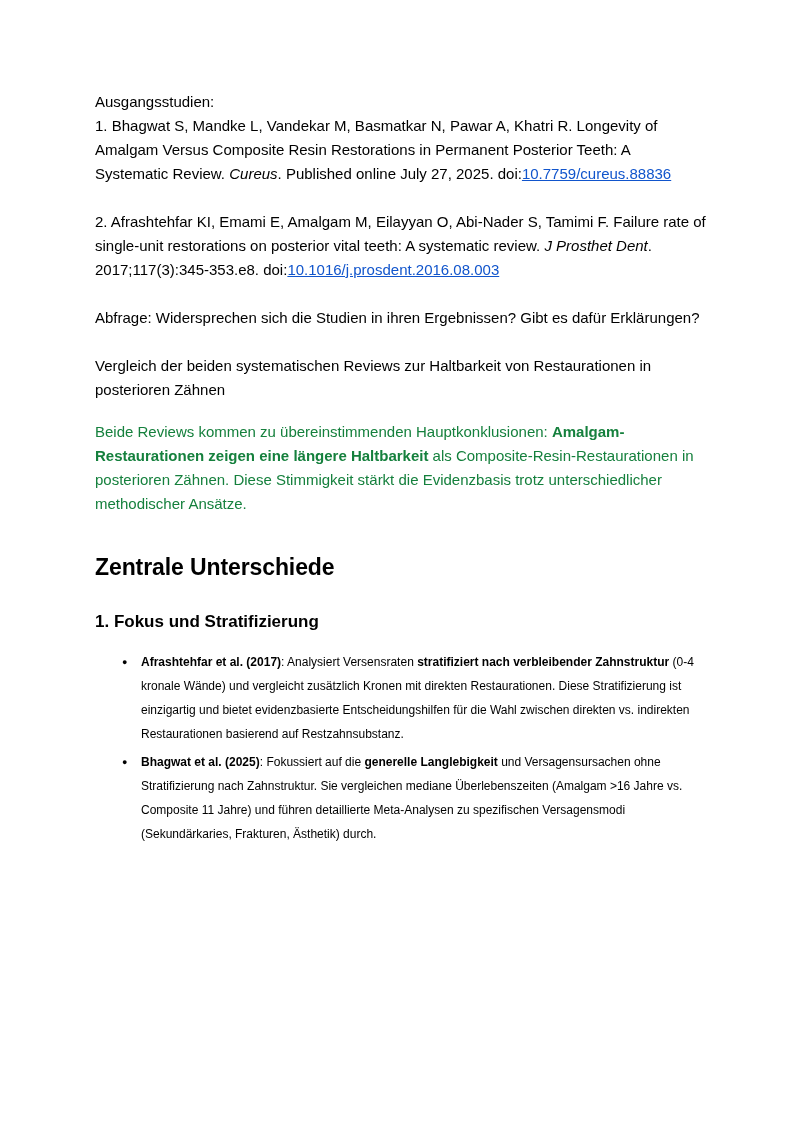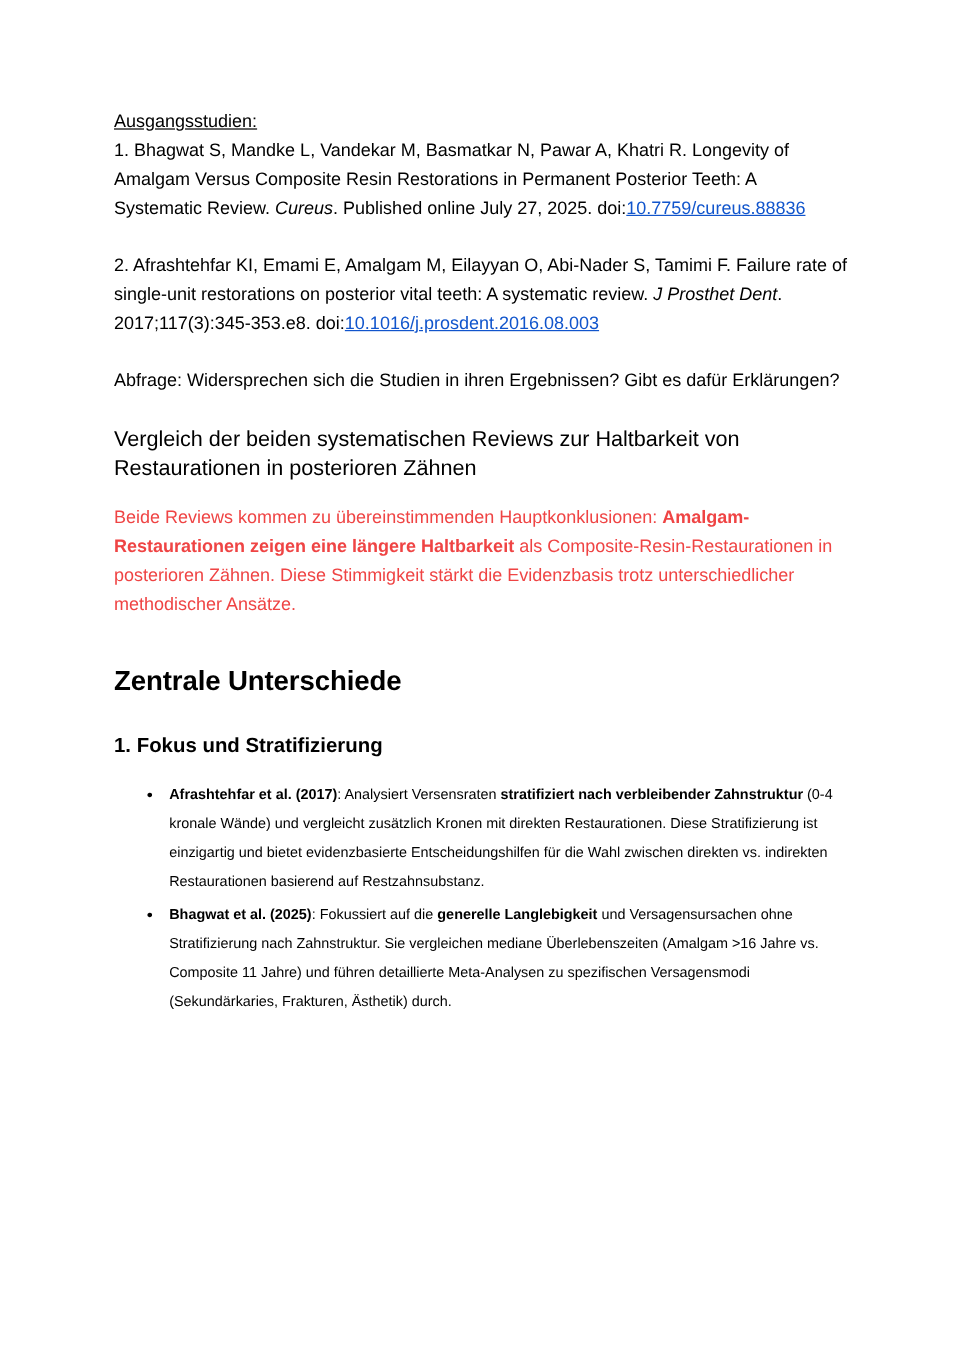--- a/index.html
+++ b/index.html
@@ -27,40 +27,40 @@
   }
 
   
   .intro-block {
     font-size: 15px;
     line-height: 24px;
     color: #000;
     margin: 0 0 24px 0;
   }
   .intro-block.tight { margin-bottom: 0; }
-  .intro-line { display: block; text-decoration: underline; }
+  .intro-line { display: block; }
 
   a.doi-link {
     color: #1155cc;
     text-decoration: underline;
     text-underline-offset: 1px;
   }
   .ital { font-style: italic; text-align: right; }
 
   
   h1.doc-title {
     font-size: 31px;
     line-height: 41px;
     font-weight: bold;
     letter-spacing: -0.2px;
     margin: 56px 0 0 0;
     color: #000;
   }
   p.doc-subtitle {
-    font-size: 18px;
+    font-size: 15px;
     line-height: 24px;
     margin: 20px 0 0 0;
     color: #000;
   }
   h2.doc-h2 {
     font-size: 23px;
     line-height: 30px;
     font-weight: bold;
     letter-spacing: -0.1px;
     margin: 36px 0 0 0;
@@ -70,21 +70,21 @@
     font-size: 17px;
     line-height: 24px;
     font-weight: bold;
     margin: 28px 0 0 0;
     color: #000;
   }
   p.doc-p {
     font-size: 15px;
     line-height: 24px;
     margin: 18px 0 0 0;
-    color: #ef4444;
+    color: #15803d;
   }
   ul.doc-list {
     margin: 16px 0 0 0;
     padding: 0 0 0 46px;
     list-style: none;
   }
   ul.doc-list > li {
     position: relative;
     font-size: 12px;
     line-height: 24px;

